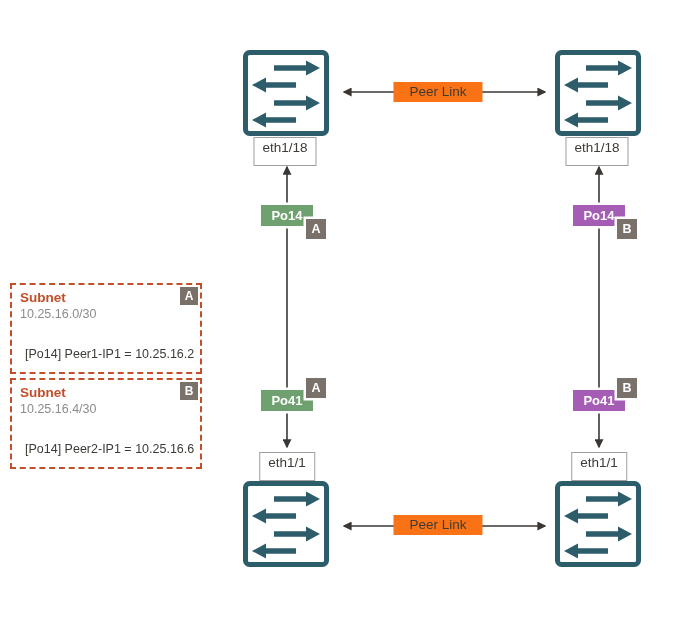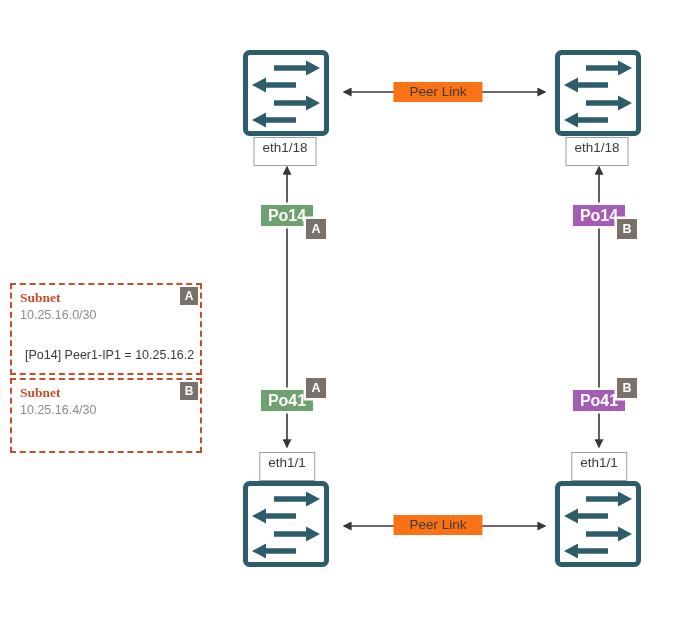--- a/index.html
+++ b/index.html
@@ -22,36 +22,36 @@
     white-space:nowrap;
   }
   .peer-label {
     position:absolute; transform:translateX(-50%); z-index:3;
     background:#f97316; padding:2px 16px 3px; font-size:13.5px;
     color:var(--text-dark,#3E3A36); white-space:nowrap;
   }
   .port-chip {
     position:absolute; transform:translateX(-50%); z-index:3;
     width:52px; height:21px; line-height:21px; text-align:center;
-    color:#fff; font-weight:bold; font-size:16px;
+    color:#fff; font-weight:bold; font-size:13px;
     box-shadow:0 0 0 2.5px #fff;
   }
   .port-chip.green  { background:var(--green,#6FA06F); }
   .port-chip.purple { background:var(--purple,#A55CB5); }
   .mini-badge {
     position:absolute; z-index:4; width:20px; height:20px; line-height:20px;
     text-align:center; background:var(--badge-gray,#7B716B); color:#fff;
     font-weight:bold; font-size:12.5px; box-shadow:0 0 0 2.5px #fff;
   }
 
   .subnet-box {
     position:absolute; left:10px; width:172px; z-index:3; background:#fff;
     border:2px dashed var(--orange,#C14F29); padding:5px 8px 9px;
   }
-  .subnet-title { color:var(--orange,#C14F29); font-weight:bold; font-size:13.5px;font-family:Liberation Serif, serif; }
+  .subnet-title { color:var(--orange,#C14F29); font-weight:bold; font-size:13.5px; }
   .subnet-cidr  { color:var(--text-gray,#8C8C8C); font-size:12.5px; margin-top:2px; }
   .subnet-entries { margin-top:25px; padding-left:5px; }
   .subnet-entry { color:var(--text-dark,#3E3A36); font-size:12.5px; line-height:17px; white-space:nowrap; }
   .subnet-badge {
     position:absolute; top:2px; right:2px; width:18px; height:18px; line-height:18px;
     text-align:center; background:var(--badge-gray,#7B716B); color:#fff;
     font-weight:bold; font-size:12px;
   }
 </style>
 </head>
@@ -137,16 +137,17 @@
     <div class="subnet-entries">
       <div class="subnet-entry">[Po14] Peer1-IP1 = 10.25.16.2</div>
     </div>
   </div>
 
   <div class="subnet-box" style="top:378px">
     <div class="subnet-badge">B</div>
     <div class="subnet-title">Subnet</div>
     <div class="subnet-cidr">10.25.16.4/30</div>
     <div class="subnet-entries">
+      <div class="subnet-entry">[Po14] Peer2-IP1 = 10.25.16.6</div>
     </div>
   </div>
 
 </div>
 
 </body></html>

